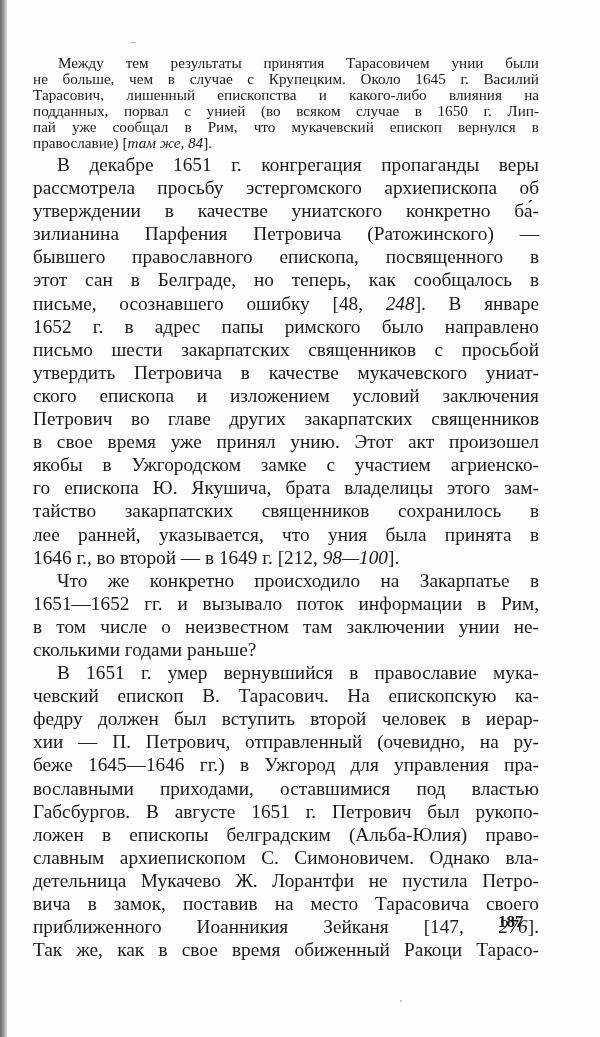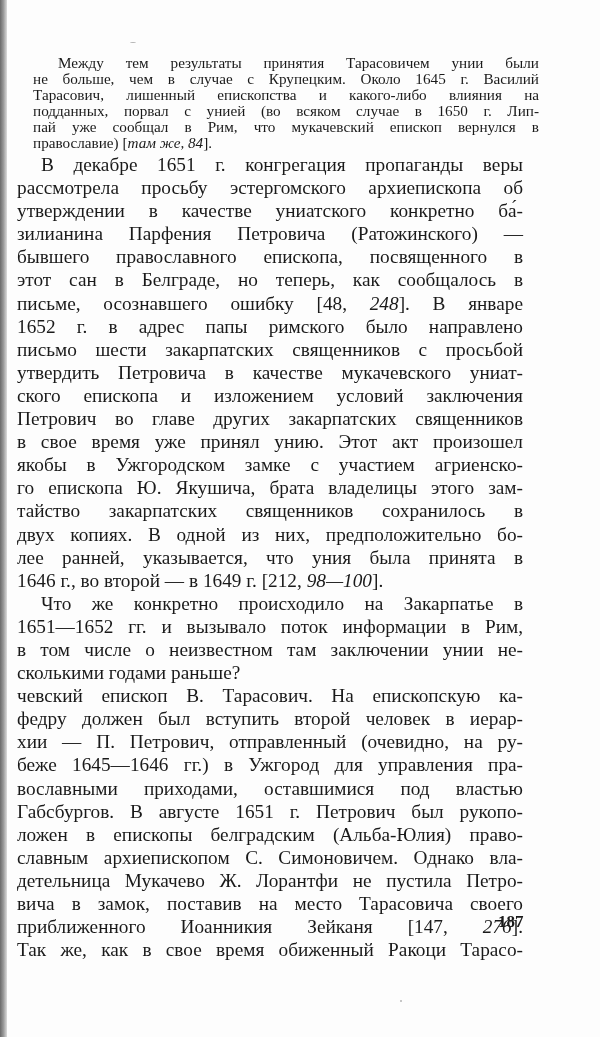--- a/index.html
+++ b/index.html
@@ -14,21 +14,21 @@
     background: linear-gradient(to right, #6a6a6a 0%, #9a9a9a 50%, #dcdcdc 100%);
   }
   .page {
     position: absolute; left: 17px; top: 0; width: 506px;
   }
   .note {
     position: absolute; left: 16px; top: 55px; width: 506px;
     font-size: 15.2px; line-height: 16.1px;
   }
   .body {
-    position: absolute; left: 0; top: 153px; width: 506px;
+    position: absolute; left: 16px; top: 153px; width: 506px;
     font-size: 19.3px; line-height: 23.1px;
   }
   .line {
     display: block; white-space: nowrap;
     text-align: justify; text-align-last: justify;
   }
   .line.last { text-align-last: left; }
   .indent { padding-left: 24px; }
   .note .indent { padding-left: 25px; }
   i { font-style: italic; }
@@ -68,29 +68,29 @@
     <span class="line"><span>письме, осознавшего ошибку [48, </span><i>248</i><span>]. В январе</span></span>
     <span class="line">1652 г. в адрес папы римского было направлено</span>
     <span class="line">письмо шести закарпатских священников с просьбой</span>
     <span class="line">утвердить Петровича в качестве мукачевского униат-</span>
     <span class="line">ского епископа и изложением условий заключения</span>
     <span class="line">Петрович во главе других закарпатских священников</span>
     <span class="line">в свое время уже принял унию. Этот акт произошел</span>
     <span class="line">якобы в Ужгородском замке с участием агриенско-</span>
     <span class="line">го епископа Ю. Якушича, брата владелицы этого зам-</span>
     <span class="line">тайство закарпатских священников сохранилось в</span>
-    <span class="line">двух копиях. В одной из них, предположительно бо-</span>
     <span class="line">лее ранней, указывается, что уния была принята в</span>
     <span class="line last"><span>1646 г., во второй — в 1649 г. [212, </span><i>98—100</i><span>].</span></span>
 
     <span class="line indent">Что же конкретно происходило на Закарпатье в</span>
     <span class="line">1651—1652 гг. и вызывало поток информации в Рим,</span>
     <span class="line">в том числе о неизвестном там заключении унии не-</span>
     <span class="line last">сколькими годами раньше?</span>
 
+    <span class="line indent">В 1651 г. умер вернувшийся в православие мука-</span>
     <span class="line">чевский епископ В. Тарасович. На епископскую ка-</span>
     <span class="line">федру должен был вступить второй человек в иерар-</span>
     <span class="line">хии — П. Петрович, отправленный (очевидно, на ру-</span>
     <span class="line">беже 1645—1646 гг.) в Ужгород для управления пра-</span>
     <span class="line">вославными приходами, оставшимися под властью</span>
     <span class="line">Габсбургов. В августе 1651 г. Петрович был рукопо-</span>
     <span class="line">ложен в епископы белградским (Альба-Юлия) право-</span>
     <span class="line">славным архиепископом С. Симоновичем. Однако вла-</span>
     <span class="line">детельница Мукачево Ж. Лорантфи не пустила Петро-</span>
     <span class="line">вича в замок, поставив на место Тарасовича своего</span>

